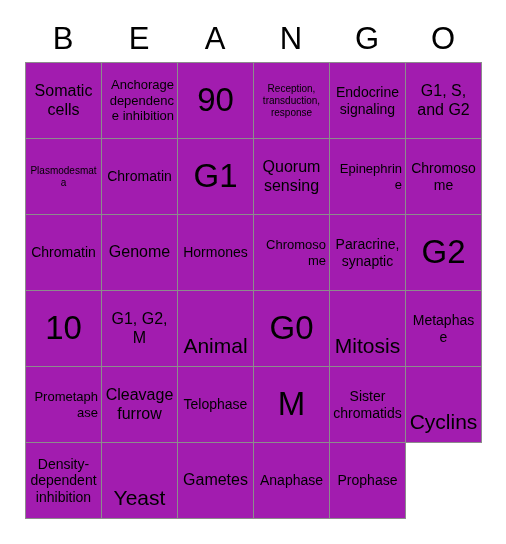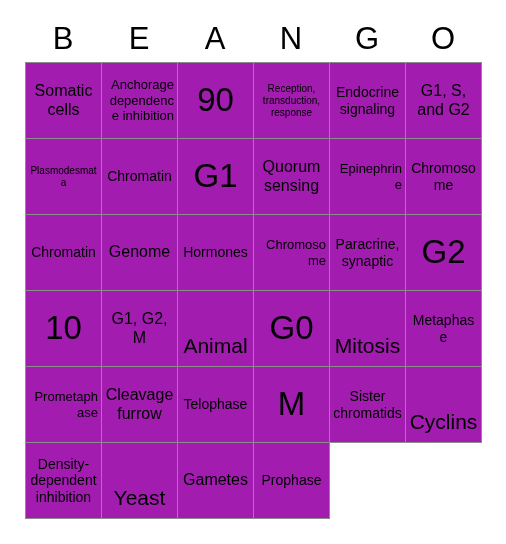--- a/index.html
+++ b/index.html
@@ -187,17 +187,20 @@
       <div class="cell fs-md">
         <span>Density-dependent inhibition</span>
       </div>
       <div class="cell fs-xl">
         <span>Yeast</span>
       </div>
       <div class="cell fs-lg">
         <span>Gametes</span>
       </div>
       <div class="cell fs-md">
+        <span>Anaphase</span>
+      </div>
+      <div class="cell fs-md">
         <span>Prophase</span>
       </div>
     </div>
 
 </div>
 
 </body></html>

